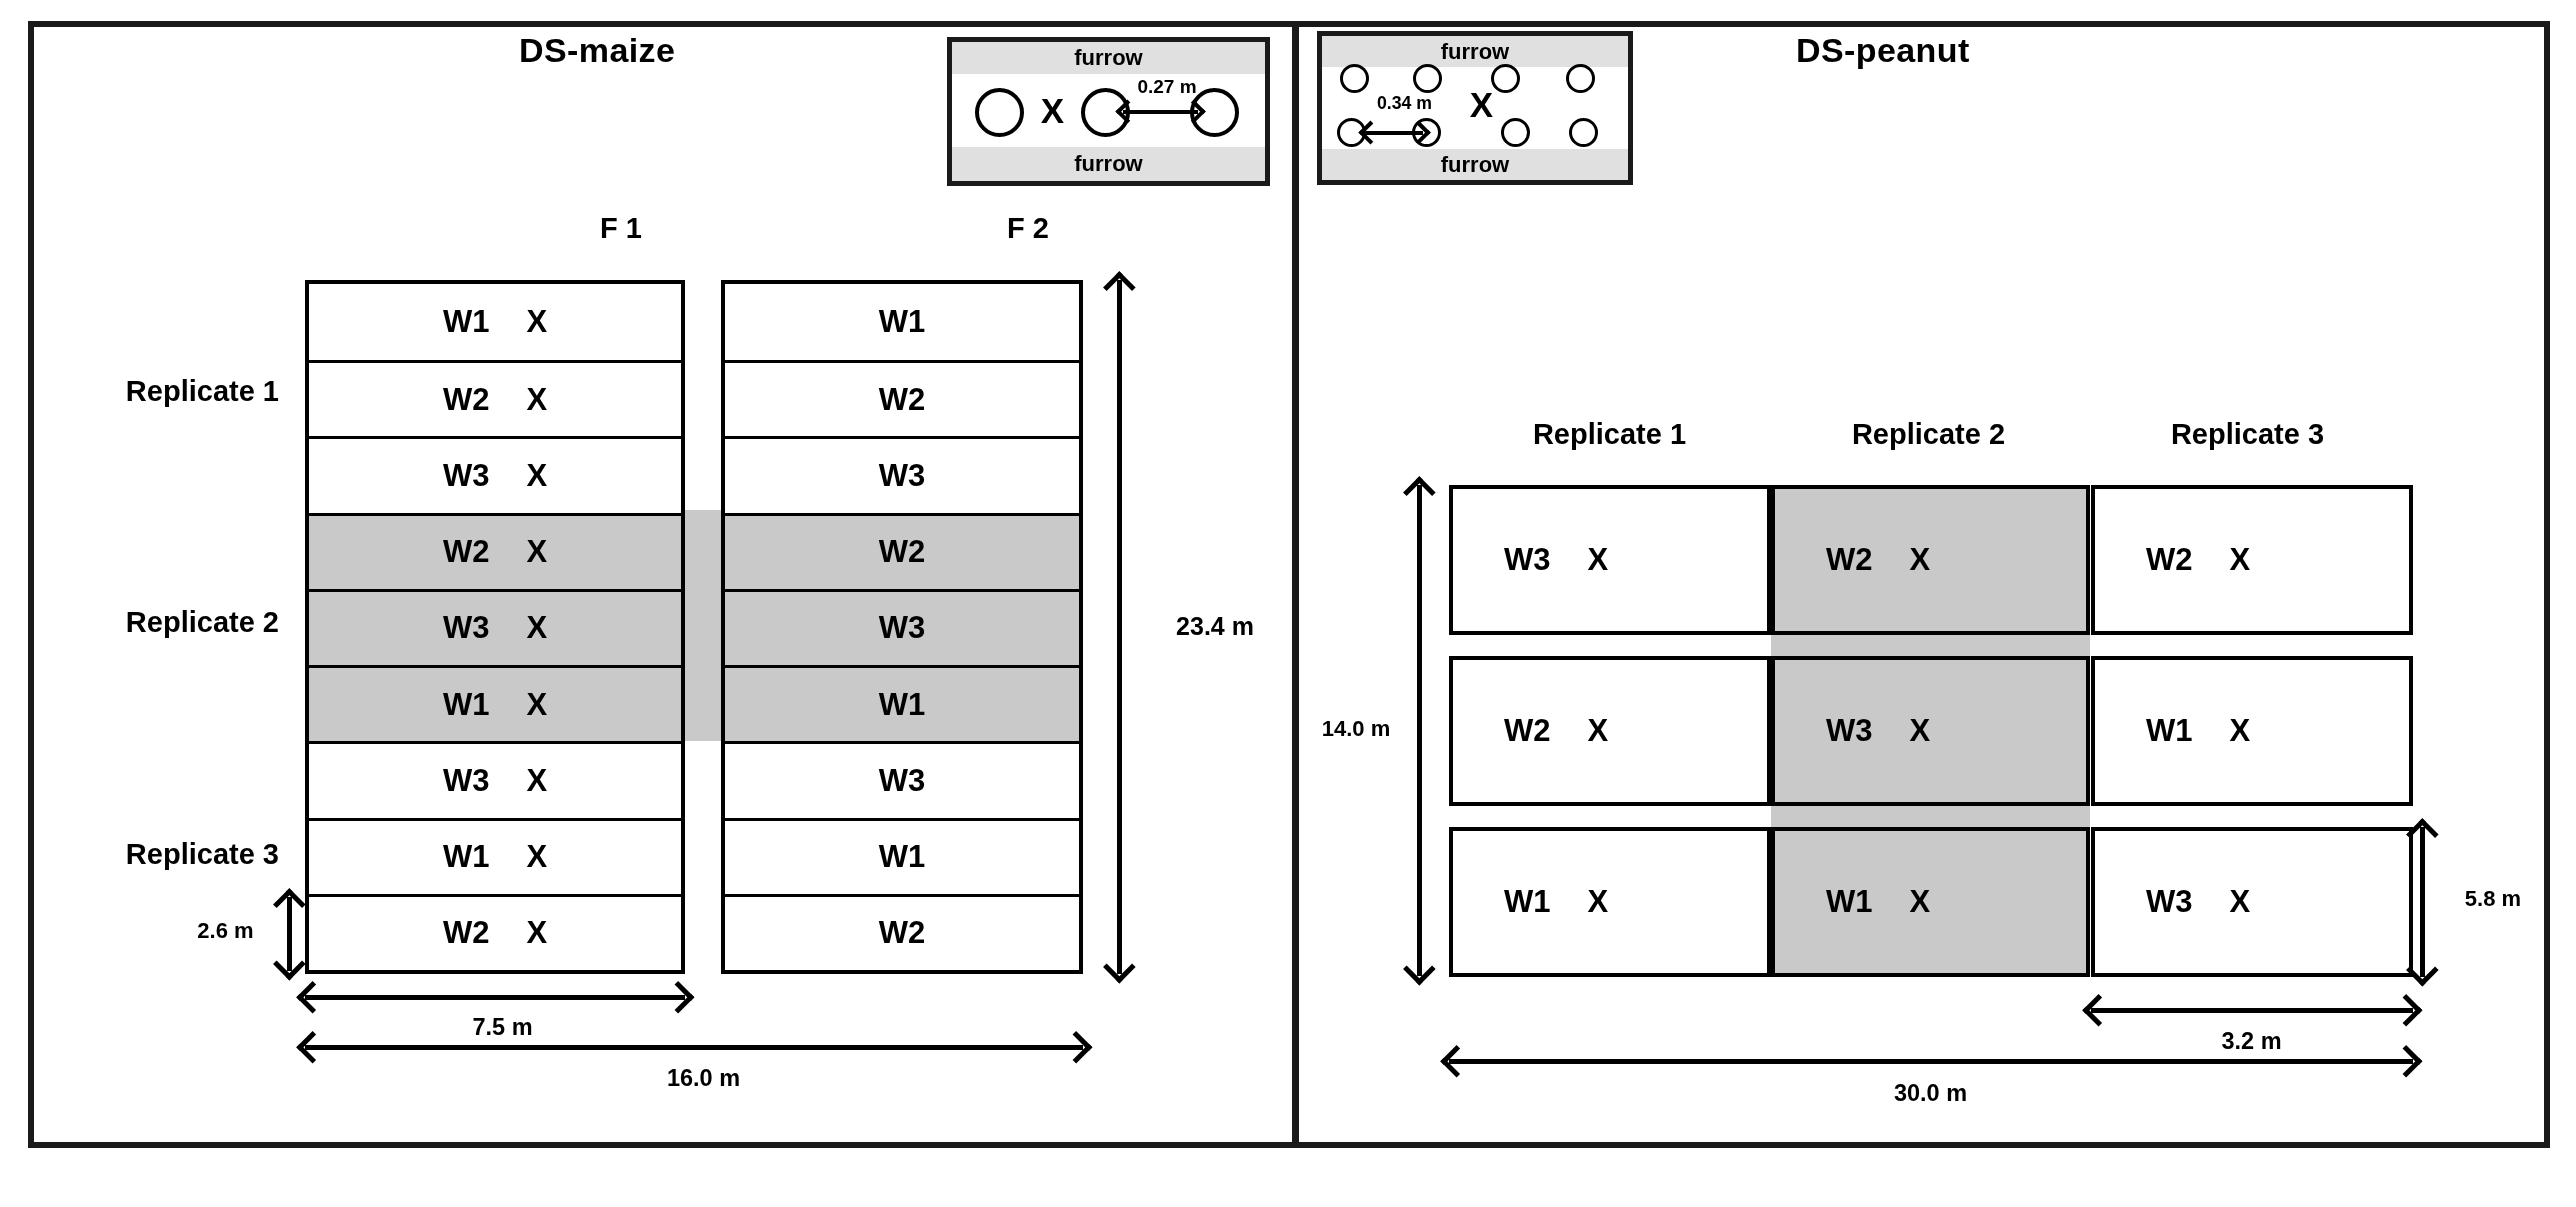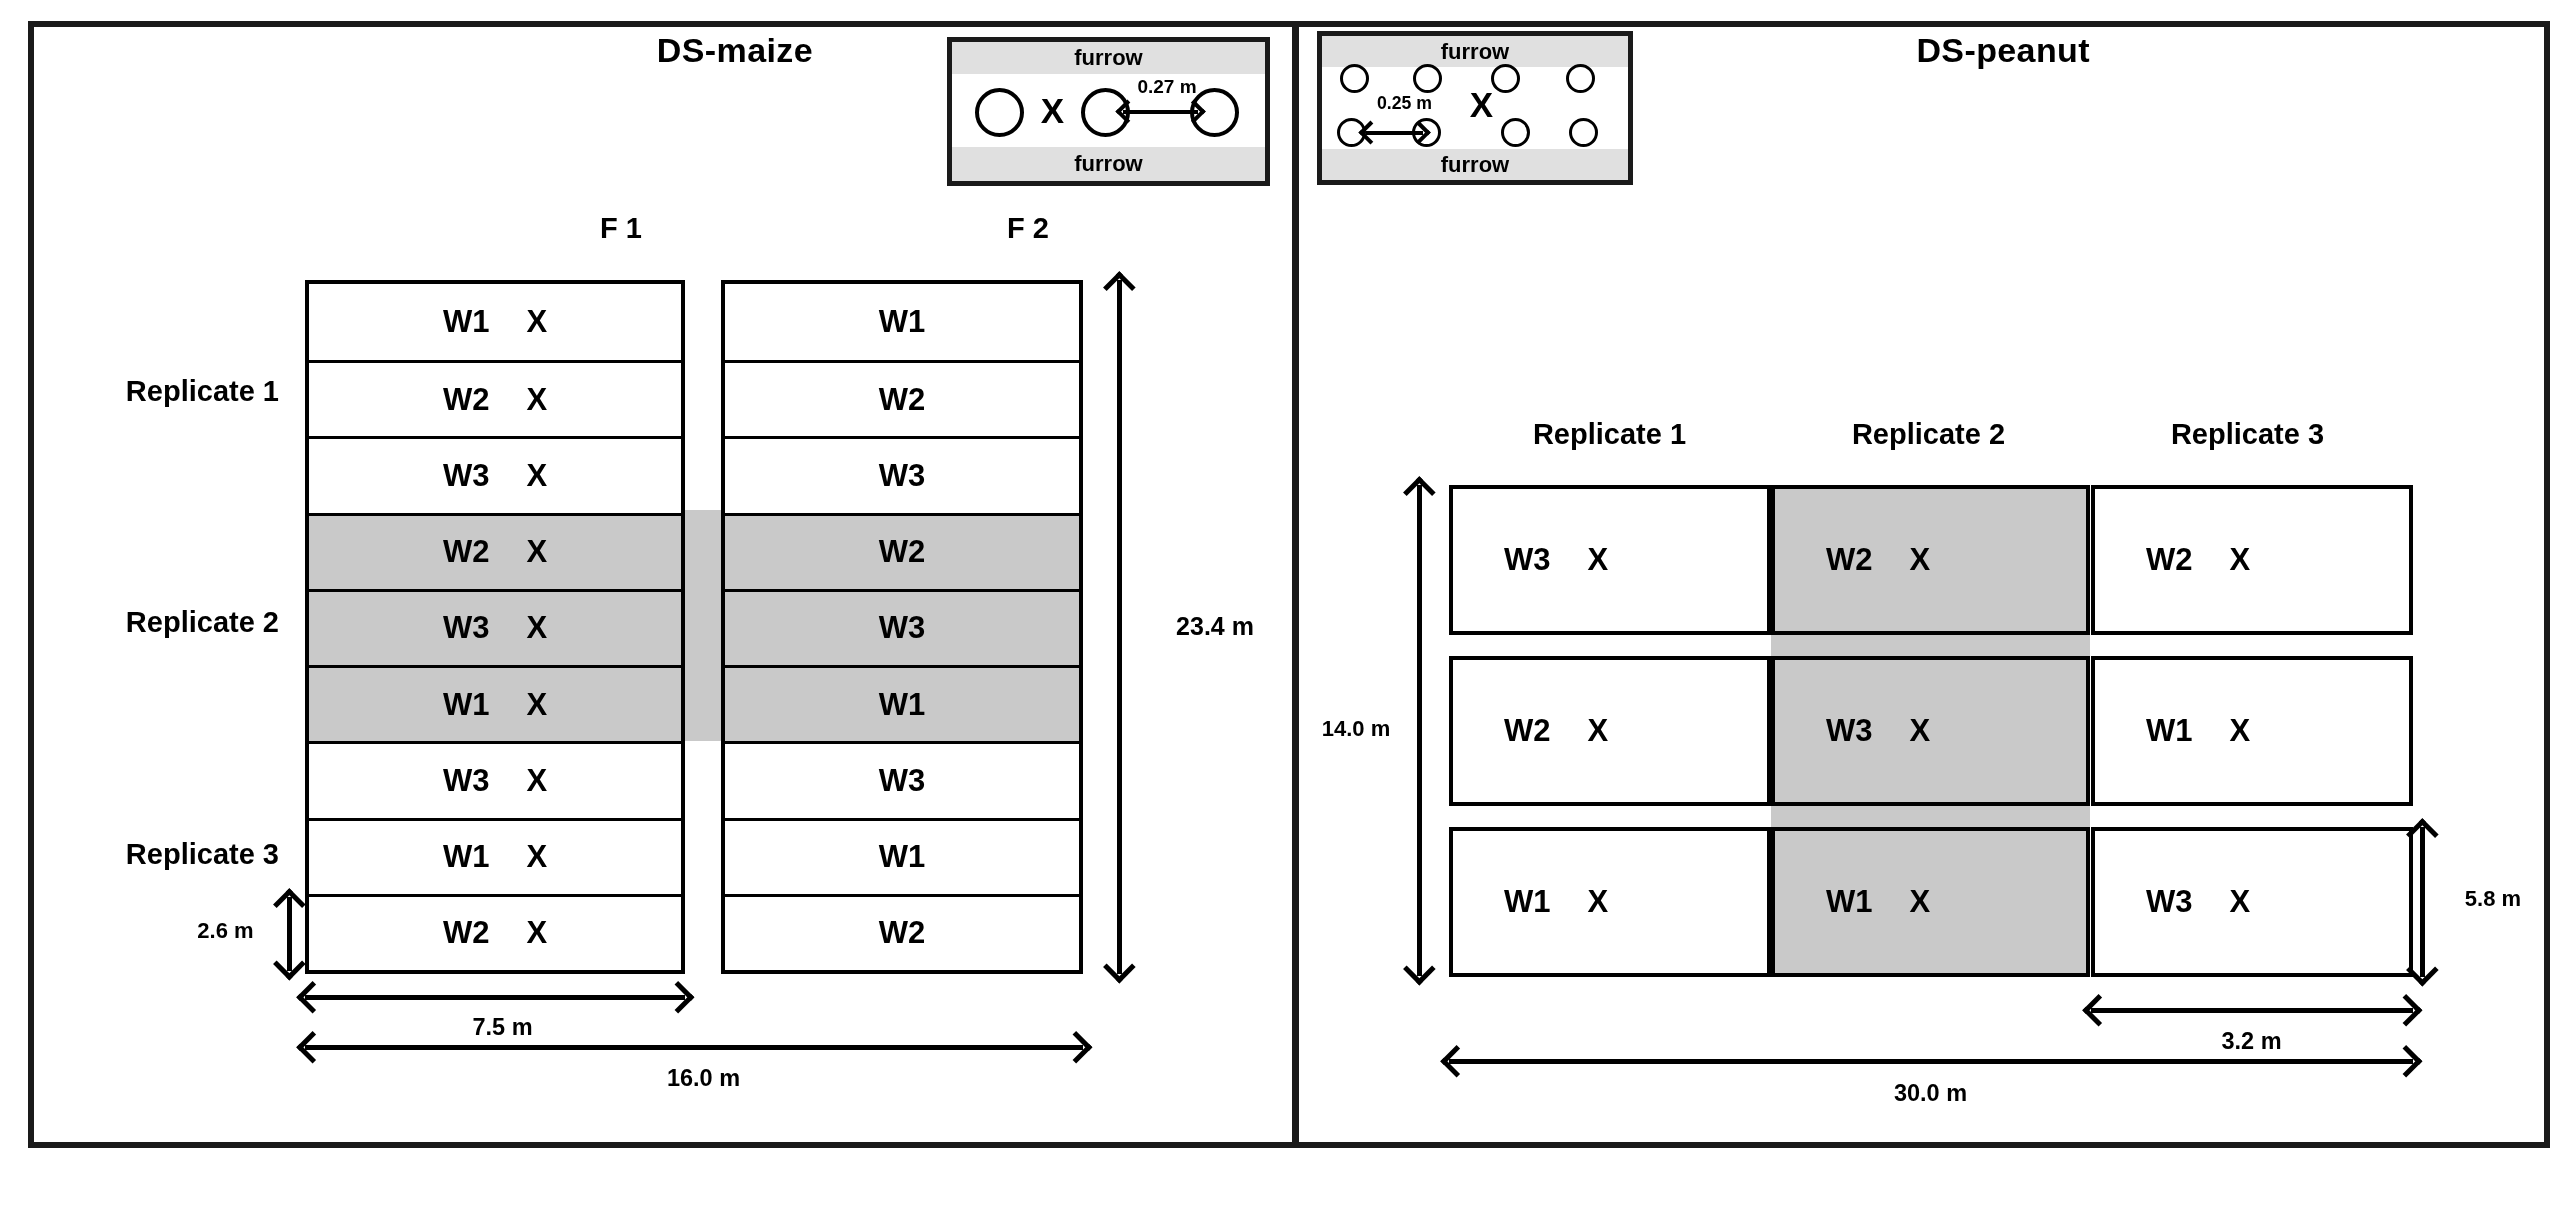--- a/index.html
+++ b/index.html
@@ -13,21 +13,21 @@
     color: #000;
     overflow: hidden;
   }
   .abs { position: absolute; }
 
   
   .frame { left:28px; top:21.3px; width:2522px; height:1127px; border:6.6px solid #1a1a1a; background:transparent; }
   .divider { left:1292px; top:21.3px; width:6.6px; height:1127px; background:#1a1a1a; }
 
   
-  .title   { font-size:34px; text-align:right; letter-spacing:0.4px; }
+  .title   { font-size:34px; text-align:left; letter-spacing:0.4px; }
   .flabel  { font-size:29px; text-align:right; }
   .replabel{ font-size:29px; text-align:right; }
   .rephead { font-size:29px; text-align:center; }
   .dim     { font-size:23.5px; text-align:center; white-space:nowrap; }
   .dim.sm  { font-size:19px; }
 
   
   .col { border:4.4px solid #000; display:grid; grid-template-rows:repeat(9,1fr); background:#fff; }
   .mrow { display:flex; align-items:center; justify-content:center; gap:37px; font-size:31px; background:#fff; }
   .mrow + .mrow { border-top:3.7px solid #000; }
@@ -185,21 +185,21 @@
     <div class="band top" style="height:31px">
       <span>furrow</span>
     </div>
     <div class="band bot" style="height:31px">
       <span>furrow</span>
     </div>
     <div class="circ small" style="left:17.7px;top:28px"></div>
     <div class="circ small" style="left:91px;top:28px"></div>
     <div class="circ small" style="left:169px;top:28px"></div>
     <div class="circ small" style="left:244px;top:28px"></div>
-    <div class="abs dim sm" style="left:31px;top:57px;width:103px;font-size:17.7px">0.25 m</div>
+    <div class="abs dim sm" style="left:31px;top:57px;width:103px;font-size:17.7px">0.34 m</div>
     <div class="xmark" style="left:136px;top:49px">X</div>
     <div class="circ small" style="left:14.7px;top:82px"></div>
     <div class="circ small" style="left:90px;top:82px"></div>
     <div class="circ small" style="left:179px;top:82px"></div>
     <div class="circ small" style="left:247px;top:82px"></div>
     <div class="harrow thin" style="left:44px;top:95px;width:57px"></div>
   </div>
 
   <div class="abs rephead" style="left:1455px;top:418px;width:309px">Replicate 1</div>
   <div class="abs rephead" style="left:1774px;top:418px;width:309px">Replicate 2</div>

